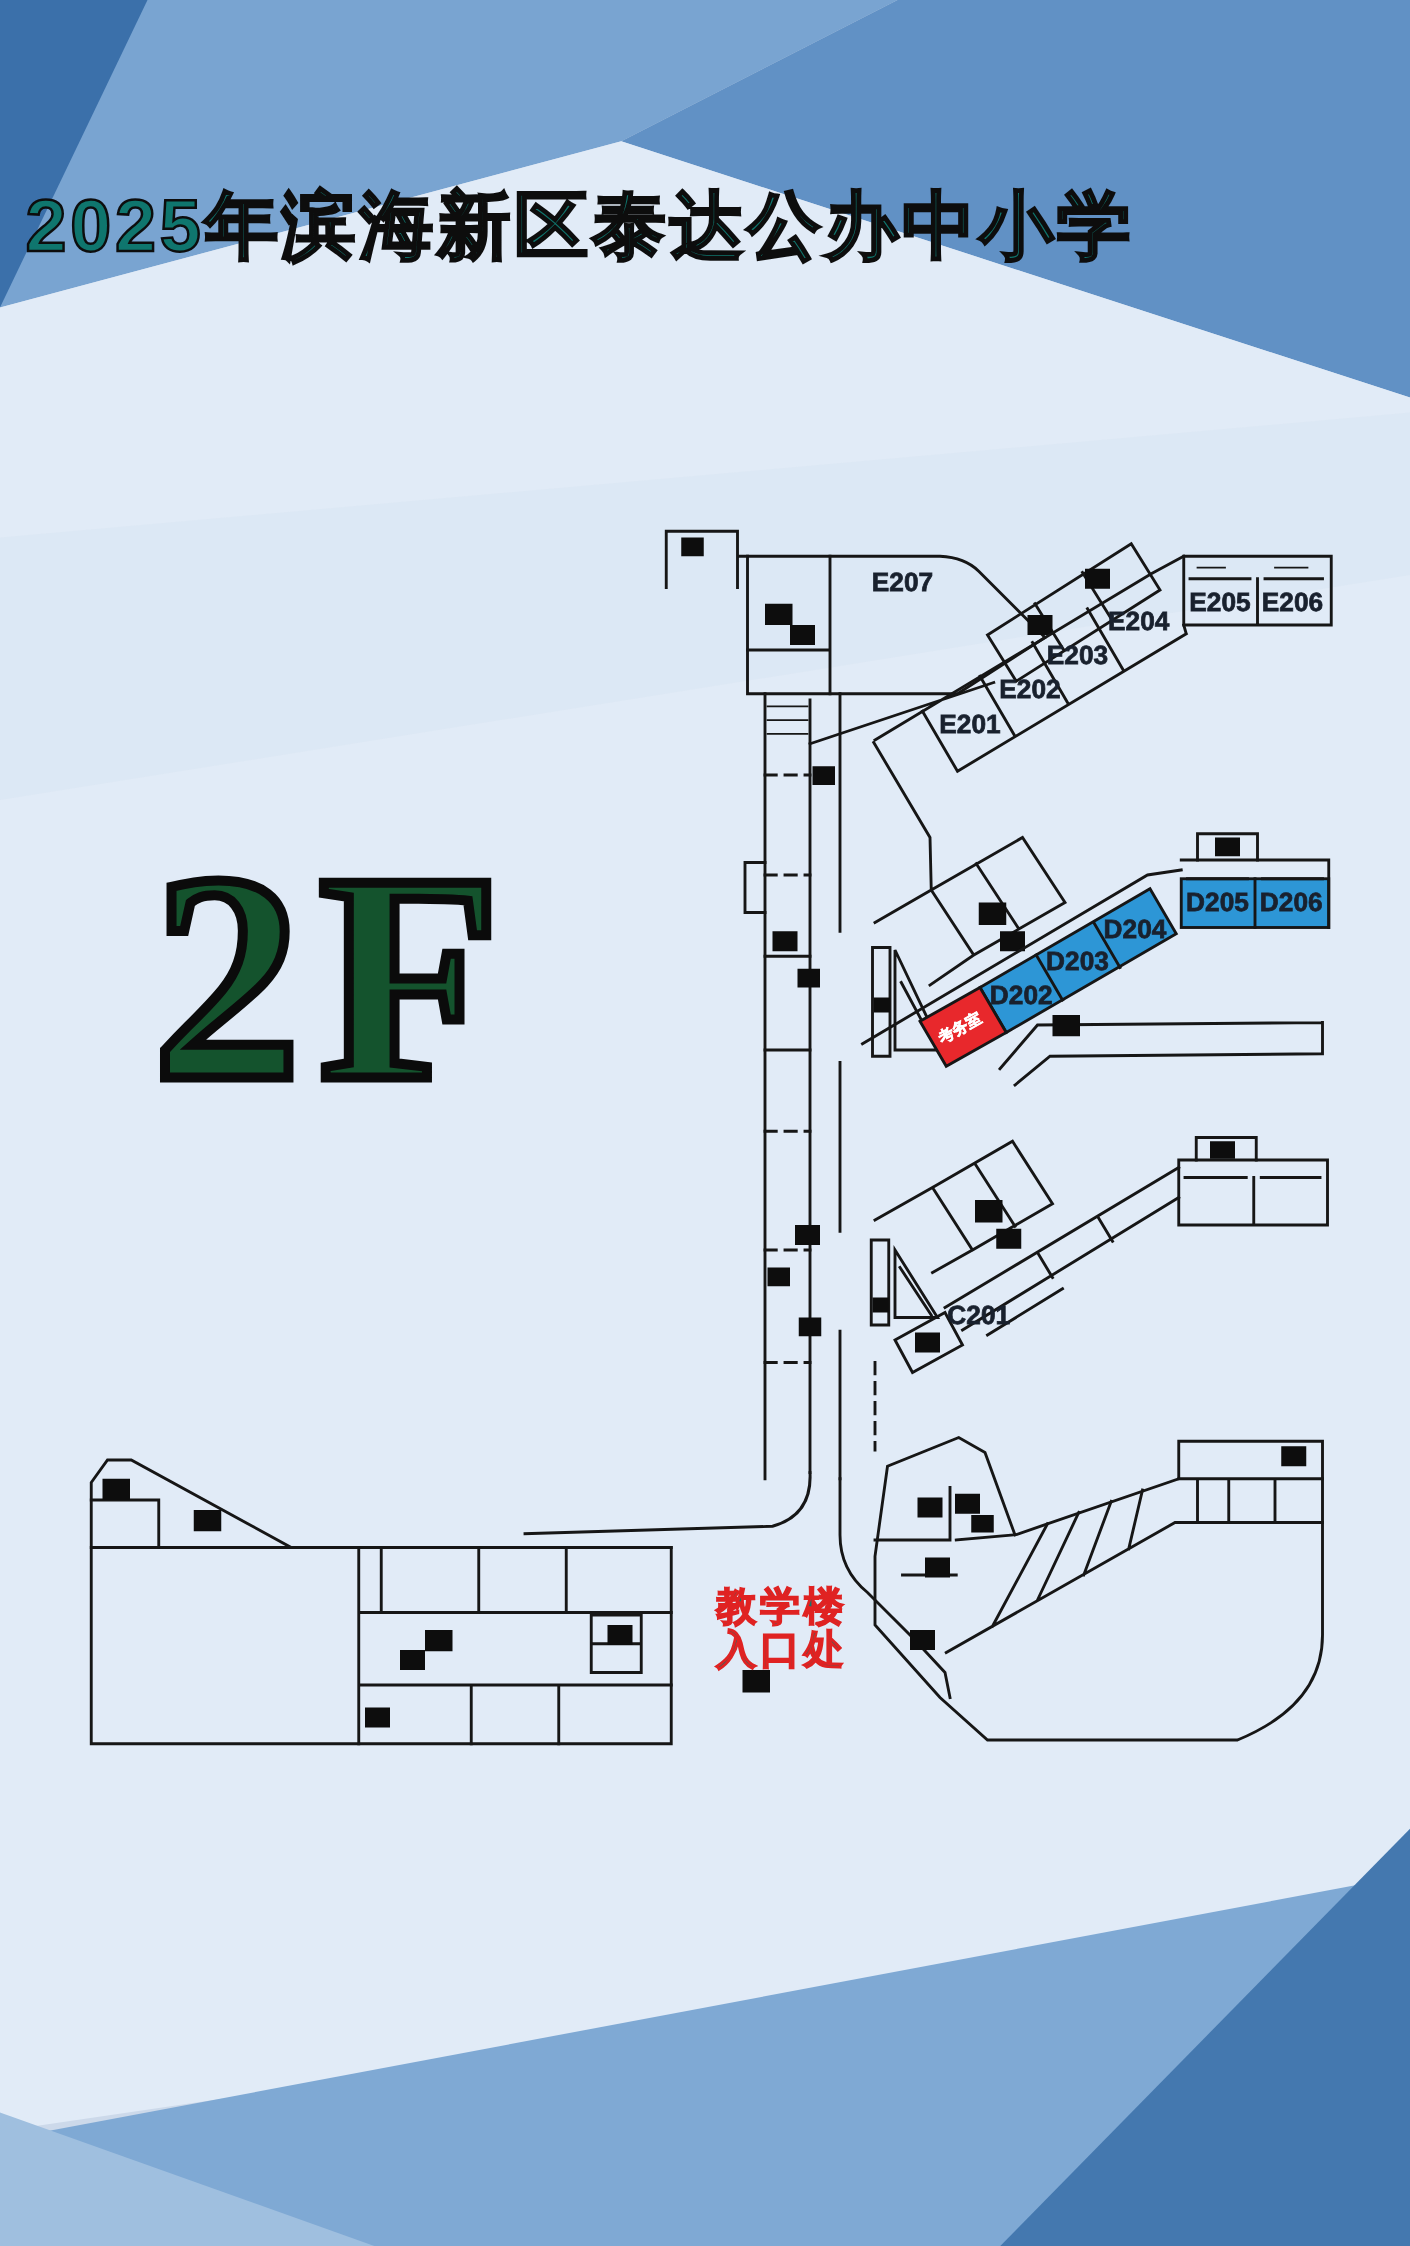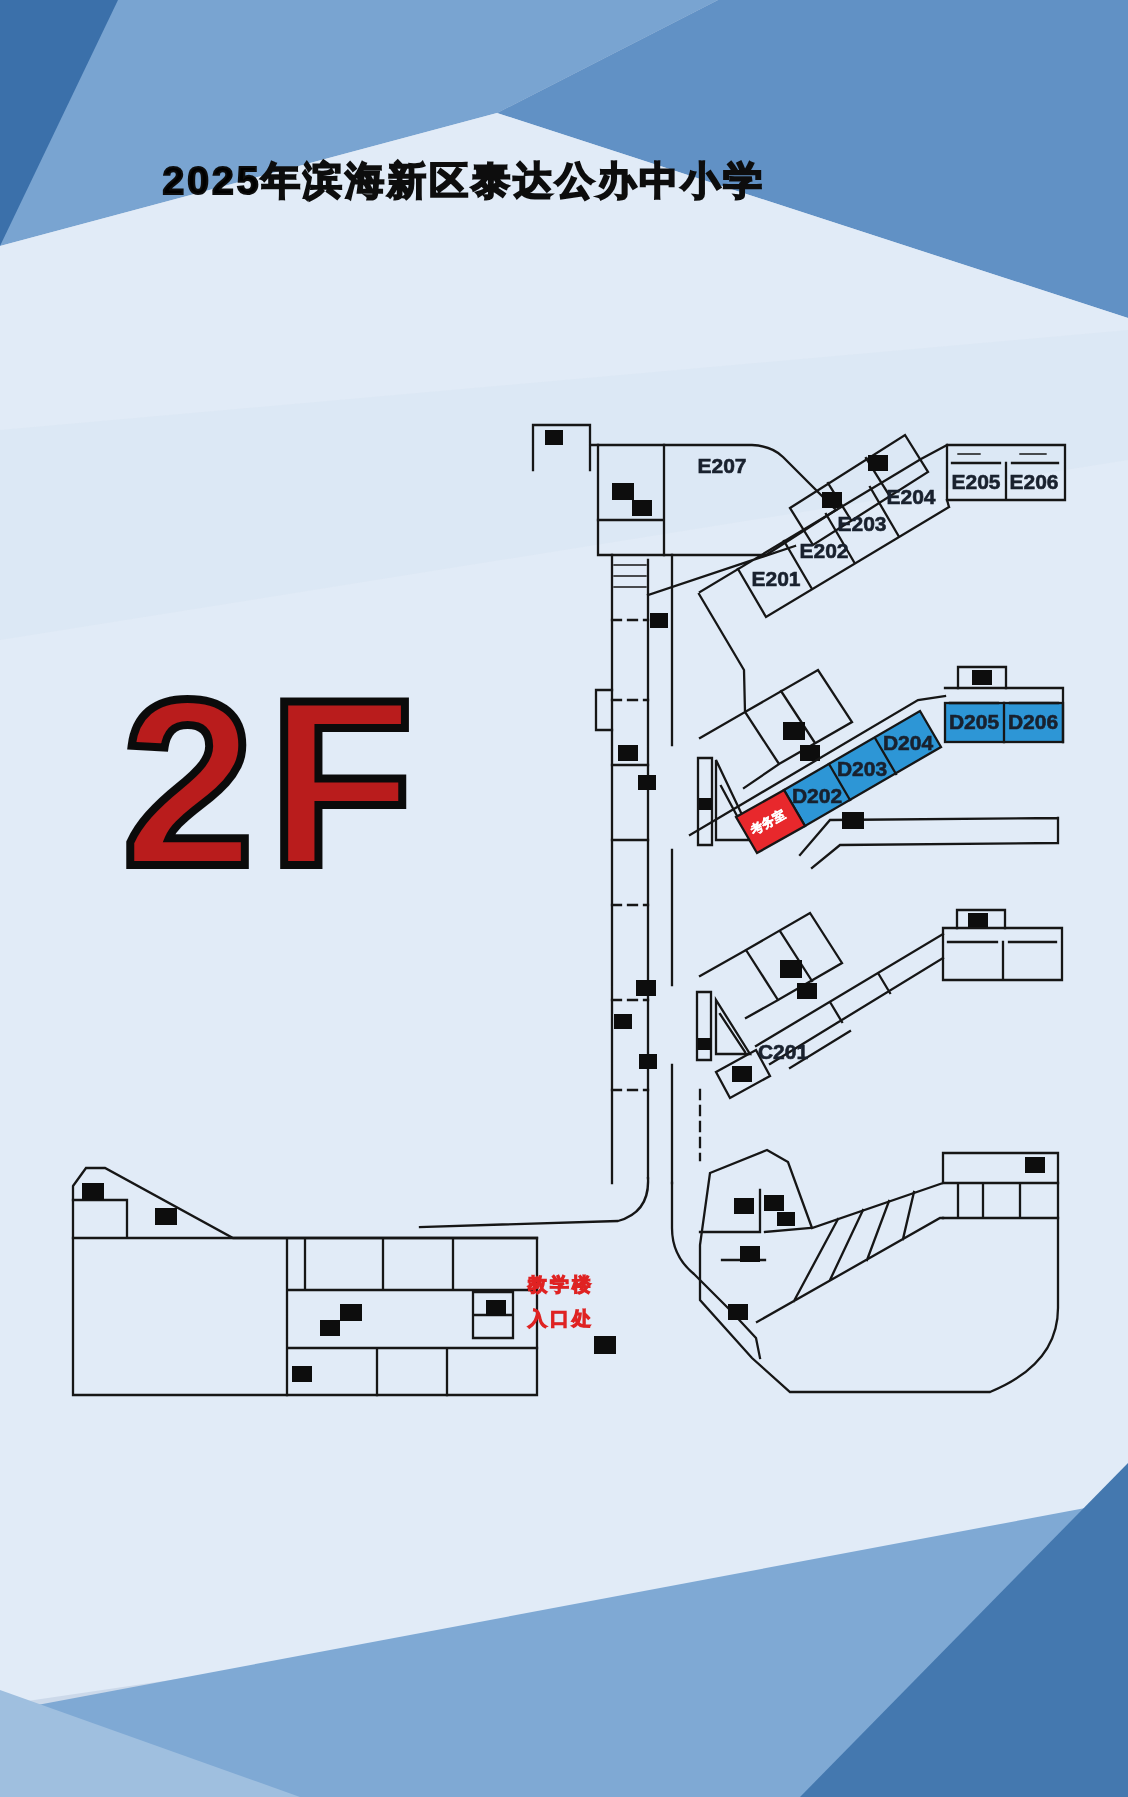--- a/index.html
+++ b/index.html
@@ -1,26 +1,26 @@
 <!DOCTYPE html>
 <html><head>
 <meta charset="utf-8">
 <style>
   html,body{margin:0;padding:0;background:#9fb6cf;}
   #poster{position:relative;width:1128px;height:1797px;overflow:hidden;
           font-family:"Liberation Sans","DejaVu Sans",sans-serif;background:#ccd9ea;}
   #bg-svg,#map-svg{position:absolute;left:0;top:0;width:1128px;height:1797px;}
   .abs{position:absolute;}
-  #title{left:0;top:148px;width:928px;text-align:center;color:#000000;
-         font-weight:900;font-size:39px;line-height:66px;letter-spacing:3px;
+  #title{left:0;top:148px;width:928px;text-align:center;color:#0f766e;
+         font-weight:900;font-size:59px;line-height:66px;letter-spacing:3px;
          -webkit-text-stroke:2px #0d0d0d;}
-  #floor-label{left:122px;top:664px;font-size:238px;font-weight:900;color:#b91c1c;
-         letter-spacing:14px;-webkit-text-stroke:8px #0b0b0b;line-height:1;}
-  #entrance-label{left:528px;top:1268px;width:150px;text-align:left;color:#0f766e;
-         font-weight:900;font-size:19px;line-height:34px;letter-spacing:3px;
+  #floor-label{left:122px;top:664px;font-size:238px;font-weight:900;color:#14532d;
+         letter-spacing:14px;-webkit-text-stroke:8px #0b0b0b;line-height:1;font-family:Liberation Serif, serif;}
+  #entrance-label{left:528px;top:1268px;width:150px;text-align:right;color:#0f766e;
+         font-weight:900;font-size:32px;line-height:34px;letter-spacing:3px;
          -webkit-text-stroke:1.2px #e02222;}
   
   #map-svg path,#map-svg line,#map-svg rect,#map-svg polyline,#map-svg polygon{
      stroke:#161616;stroke-width:2.3;fill:none;stroke-linecap:square;stroke-linejoin:miter;}
   #map-svg .sq{fill:#0d0d0d;stroke:none;}
   #map-svg .blue{fill:#2d96d6;}
   #map-svg .red{fill:#e8282c;}
   #map-svg .thin{stroke-width:1.4;}
   #map-svg .dash{stroke-dasharray:9,7;}
   #map-svg text{font-family:"Liberation Sans","DejaVu Sans",sans-serif;

